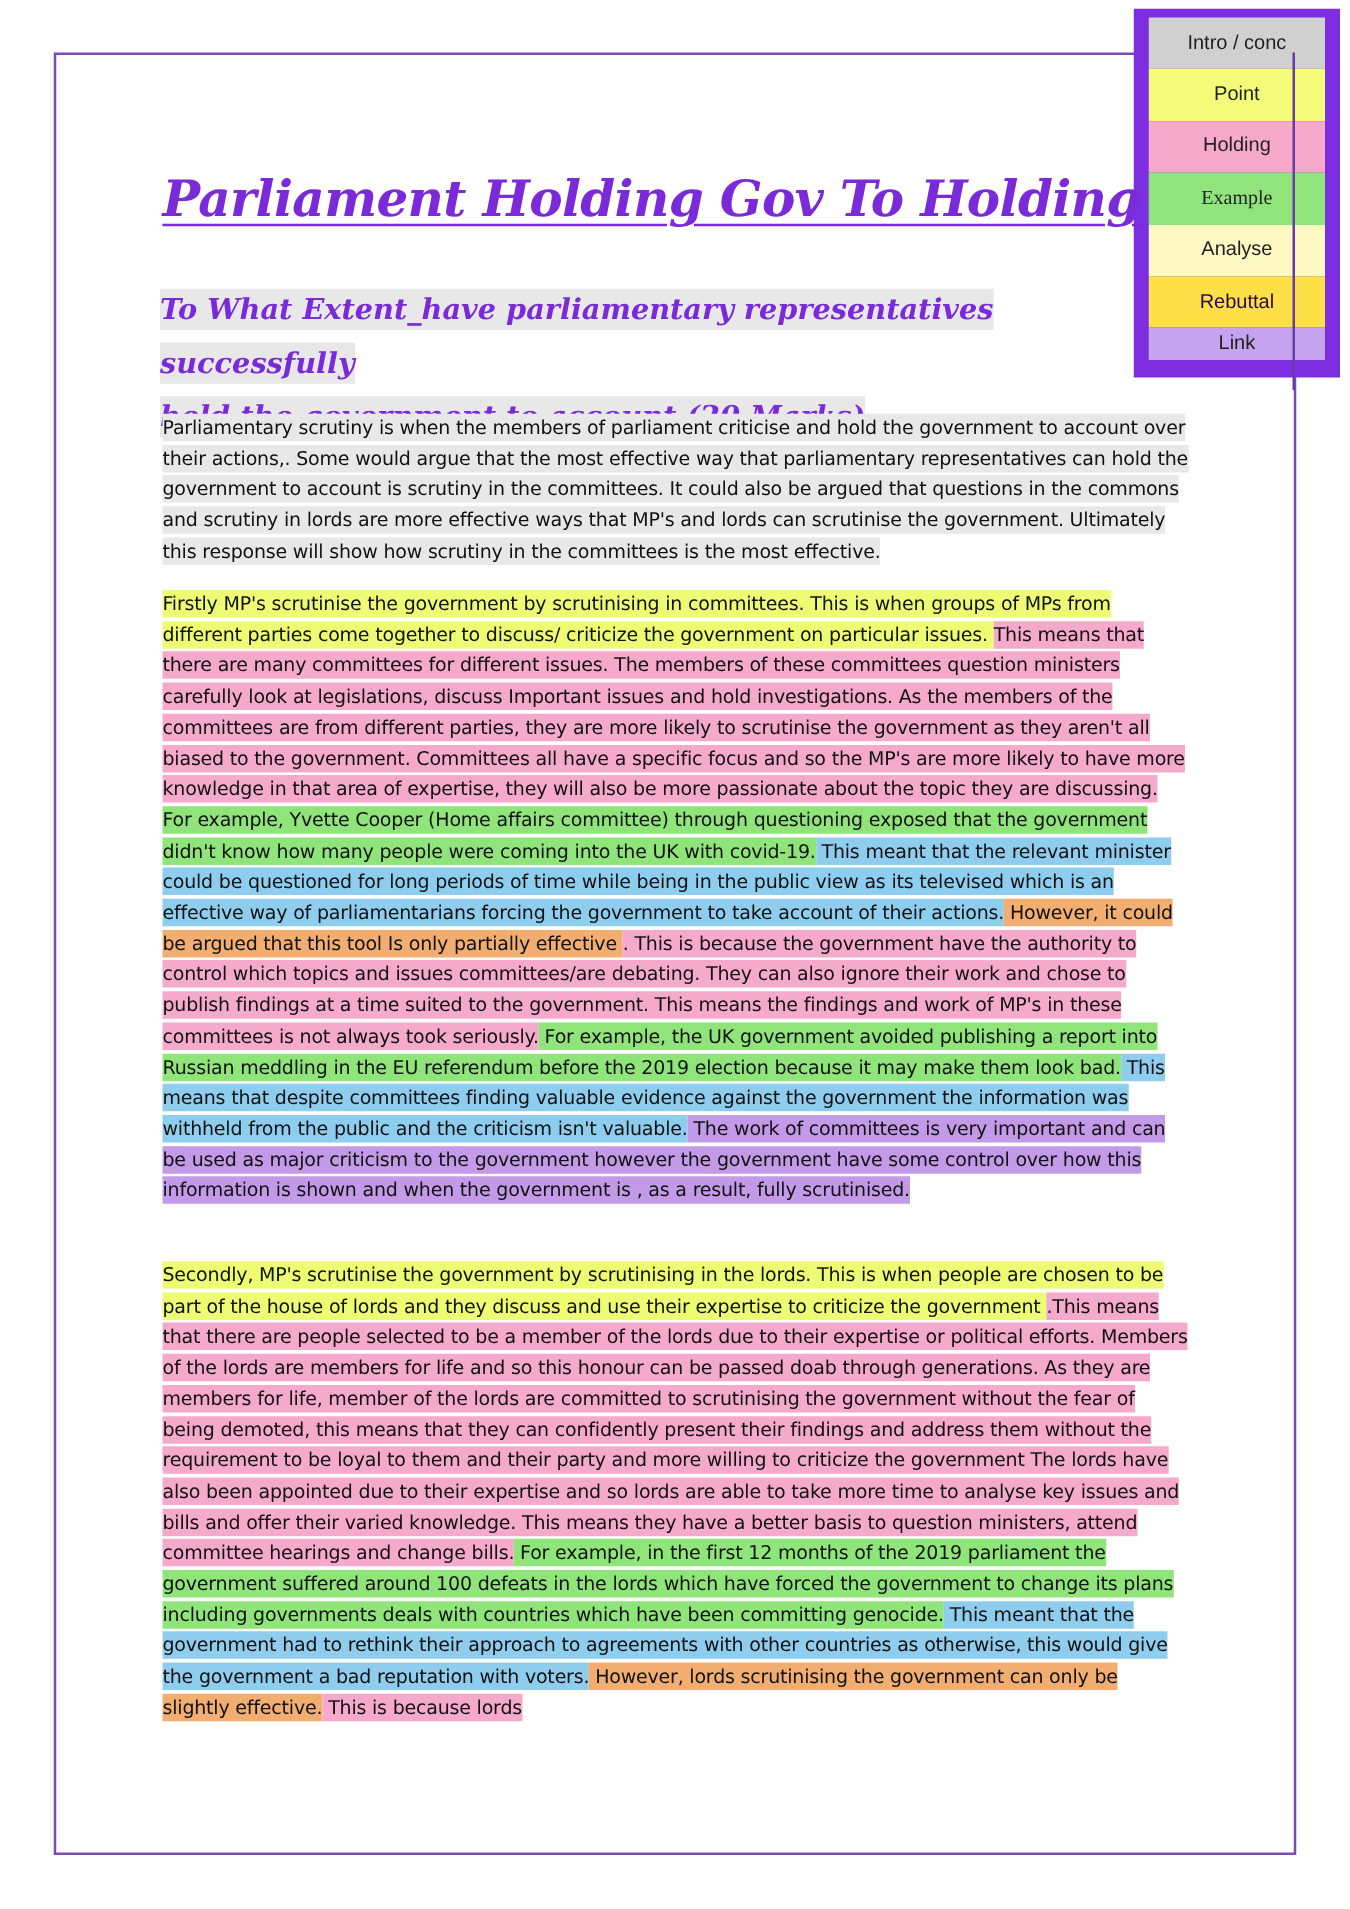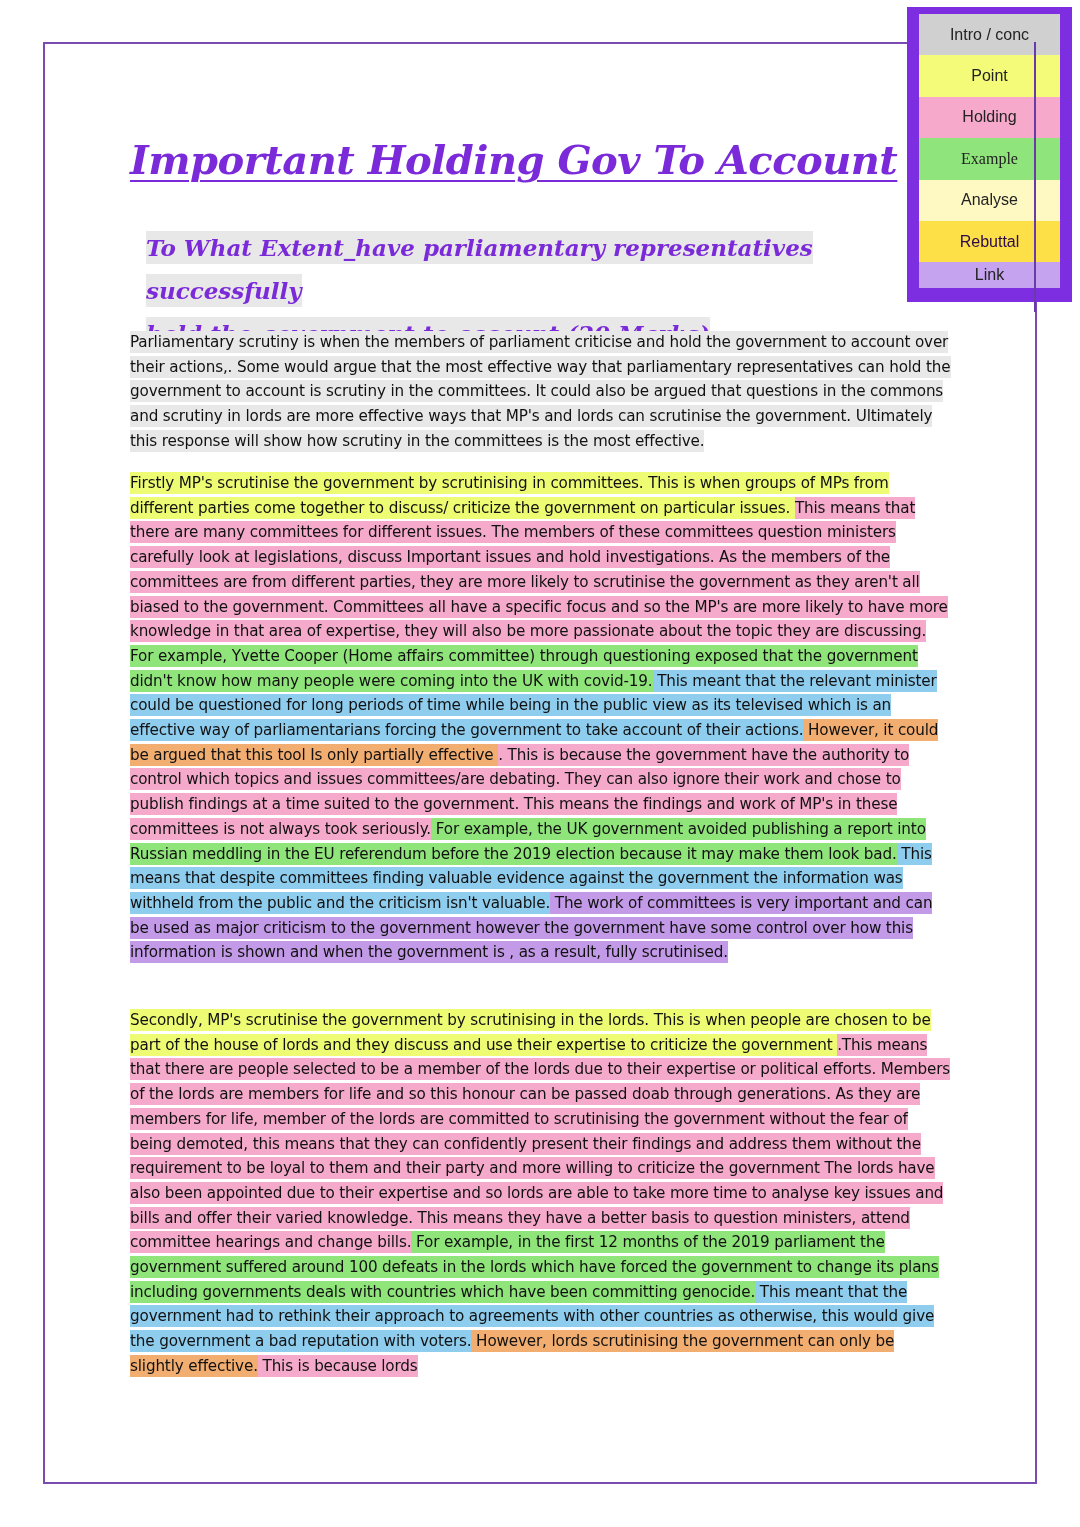--- a/index.html
+++ b/index.html
@@ -20,21 +20,21 @@
   .key-line {
     position: absolute; left: 1034px; top: 42px; width: 2px; height: 270px; background: #6a3aa8;
   }
   .title {
     position: absolute; left: 130px; top: 136px;
     font-family: "DejaVu Serif", serif; font-style: italic; font-weight: bold;
     font-size: 40px; color: #7a2ad8; text-decoration: underline; text-decoration-thickness: 2px;
     text-underline-offset: 6px; letter-spacing: -0.5px;
   }
   .question {
-    position: absolute; left: 146px; top: 226px; width: 770px;
+    position: absolute; left: 128px; top: 226px; width: 770px;
     font-family: "DejaVu Serif", serif; font-style: italic; font-weight: bold;
     font-size: 23px; color: #7a2ad8; line-height: 43px;
   }
   .question span { background: #e8e8e8; padding: 3px 0; }
   .para {
     position: absolute; left: 130px; width: 822px;
     font-family: "DejaVu Sans", sans-serif; font-size: 15.2px; line-height: 24.7px; color: #111;
     letter-spacing: -0.15px;
   }
   .para span { padding: 2px 0; -webkit-box-decoration-break: clone; box-decoration-break: clone; margin-top: 20px; }
@@ -69,21 +69,21 @@
     </div>
   <div class="key-item" style="background:#fde047;">
       <span style="color:#2a0a4a;">Rebuttal</span>
     </div>
   <div class="key-item" style="background:#c6a3ee;height:26px;">
       <span>Link</span>
     </div>
 </div>
 <div class="key-line"></div>
 
-<div class="title">Important Holding Gov To Account</div>
+<div class="title">Parliament Holding Gov To Holding</div>
 
 <div class="question">
   <span>To What Extent_have parliamentary representatives successfully</span><br>
   <span>held the government to account (20 Marks)</span>
 </div>
 
 <div class="para" style="top:330px;">
   <span class="c-intro">Parliamentary scrutiny is when the members of parliament criticise and hold the government to account over their actions,. Some would argue that the most effective way that parliamentary representatives can hold the government to account is scrutiny in the committees. It could also be argued that questions in the commons and scrutiny in lords are more effective ways that MP's and lords can scrutinise the government. Ultimately this response will show how scrutiny in the committees is the most effective.</span>
 </div>
 

